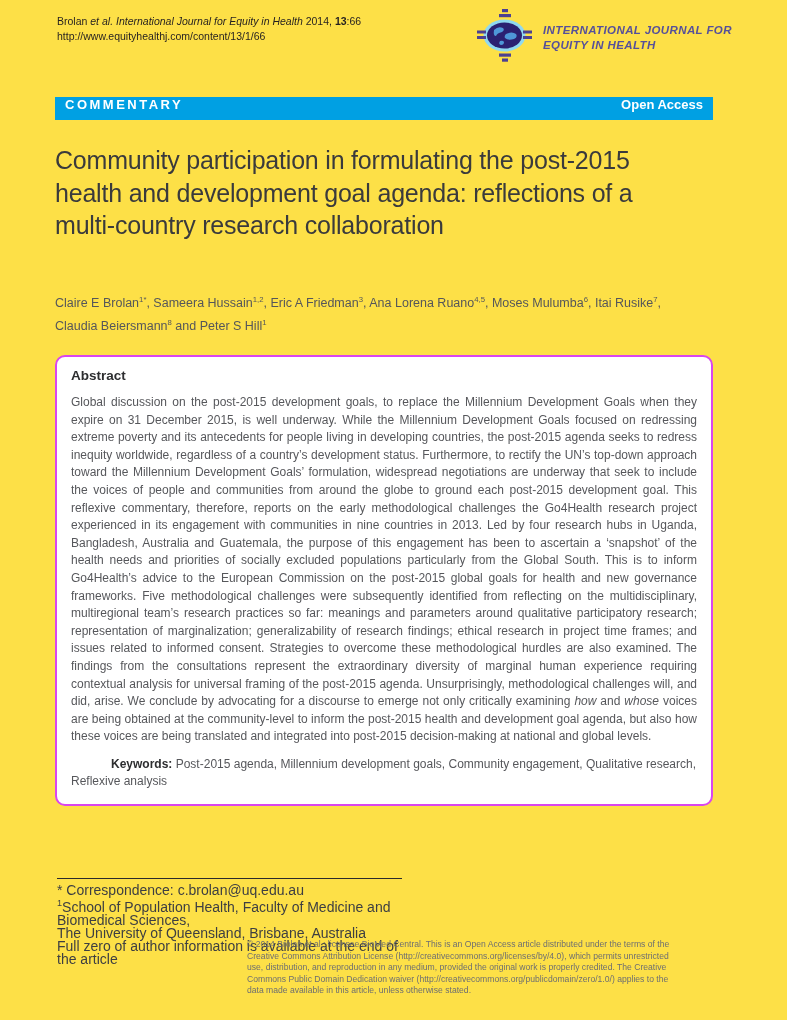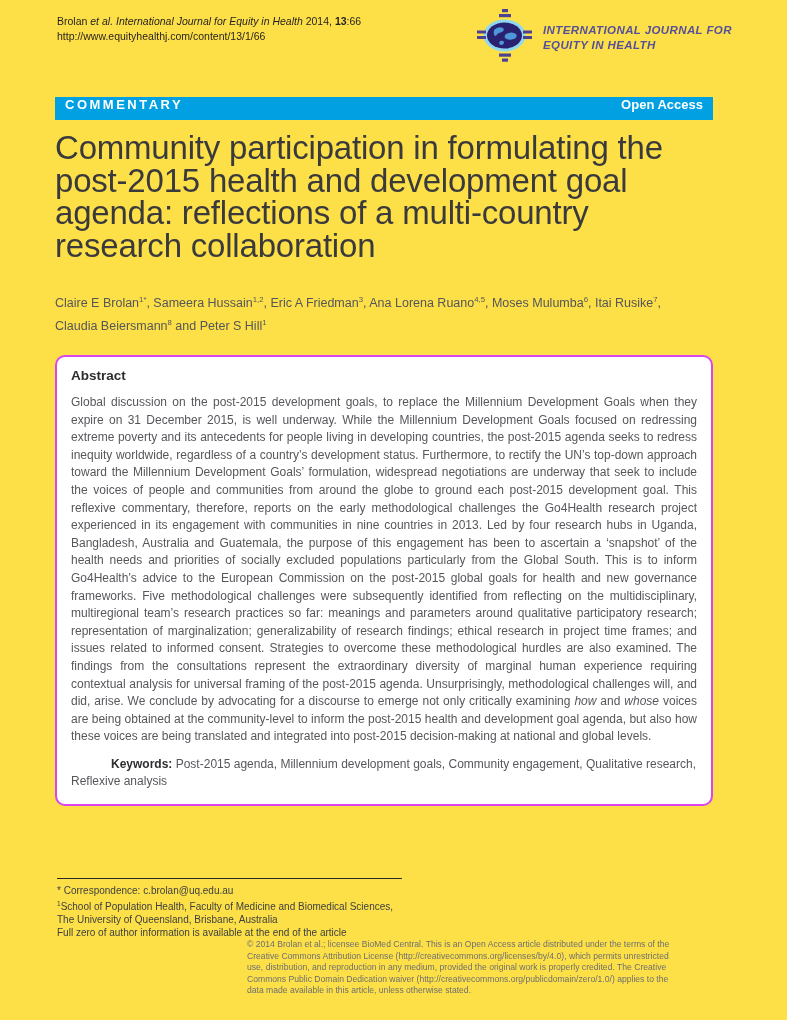--- a/index.html
+++ b/index.html
@@ -17,38 +17,38 @@
   .brand-text { margin-left:10px; color:#56509a; font-weight:bold; font-size:11.5px;
     line-height:14.5px; letter-spacing:0.4px; }
 
   
   .band { position:absolute; left:55px; top:97px; width:658px; height:23px; background:#00a0e3;
     border-radius:0; display:flex; align-items:flex-start; justify-content:space-between; padding:0 10px; }
   .band .left { color:#fff; font-weight:bold; font-size:13px; letter-spacing:2.5px; }
   .band .right { color:#fff; font-weight:bold; font-size:13px; }
 
   
-  .title { position:absolute; left:55px; top:132px; width:612px; font-size:33px; line-height:32.5px;
+  .title { position:absolute; left:55px; top:144px; width:612px; font-size:25px; line-height:32.5px;
     font-weight:normal; color:#3a3a3c; letter-spacing:-0.2px; }
   .authors { position:absolute; left:55px; top:290px; width:650px; font-size:12.5px;
     line-height:19px; color:#55565a; }
   .authors sup { font-size:0.62em; }
 
   
   .abs-box { position:absolute; left:55px; top:355px; width:658px; border:2px solid #d946ef;
     border-radius:10px; padding:11px 14px 13px 14px; background:#fff; }
   .abs-box h2 { font-size:13.5px; color:#2d2e30; margin-bottom:11px; }
   .abs-text { font-size:12px; line-height:17.6px; color:#56575b; text-align:justify; }
   .abs-text .it { font-style:italic; }
   .keywords { margin-top:10px; font-size:12px; line-height:17.6px; color:#56575b; text-align:left; }
   .keywords b { color:#2d2e30;padding-left:40px; }
 
   
   .foot-rule { position:absolute; left:57px; top:878px; width:345px; border-top:1.5px solid #2b2b2b; }
-  .footnotes { position:absolute; left:57px; top:884px; width:360px; font-size:10px;
+  .footnotes { position:absolute; left:57px; top:884px; width:360px; font-size:14px;
     line-height:13px; color:#3d3e42; }
   .footnotes sup { font-size:0.65em; }
 
   
   .bmc { position:absolute; left:55px; top:940px; display:flex; align-items:center; }
   .bmc-word { margin-left:6px; font-size:22px; letter-spacing:-0.5px; }
   .bmc-word .biomed { font-weight:bold; color:#006a5f; }
   .bmc-word .central { color:#58595b; }
   .copyright { position:absolute; left:247px; top:939px; width:440px; font-size:8.6px;
     line-height:11.6px; color:#6d6e71; }

